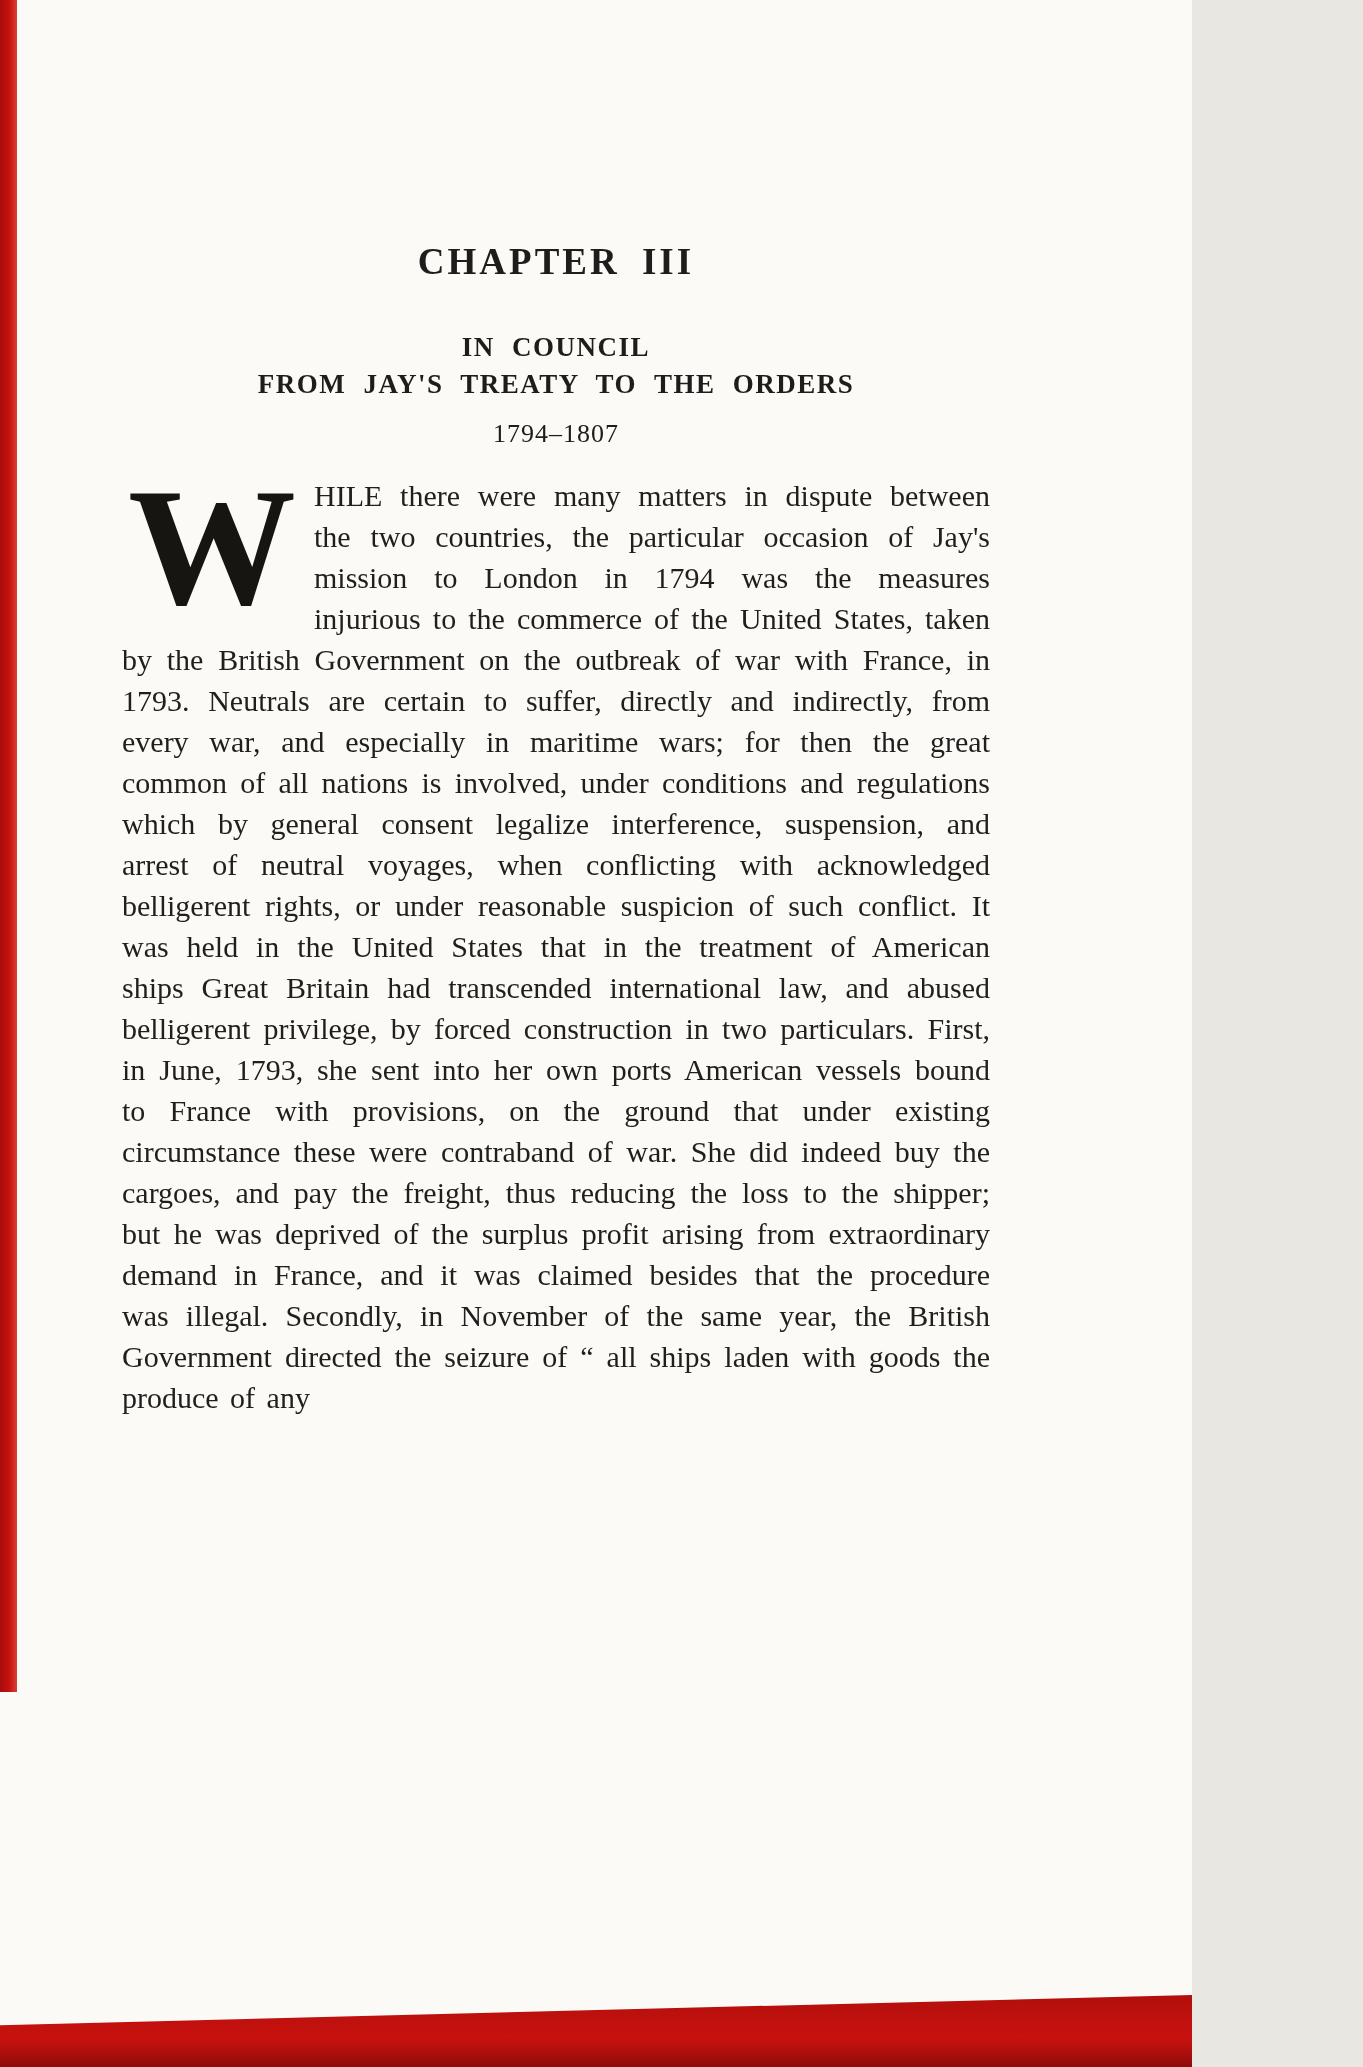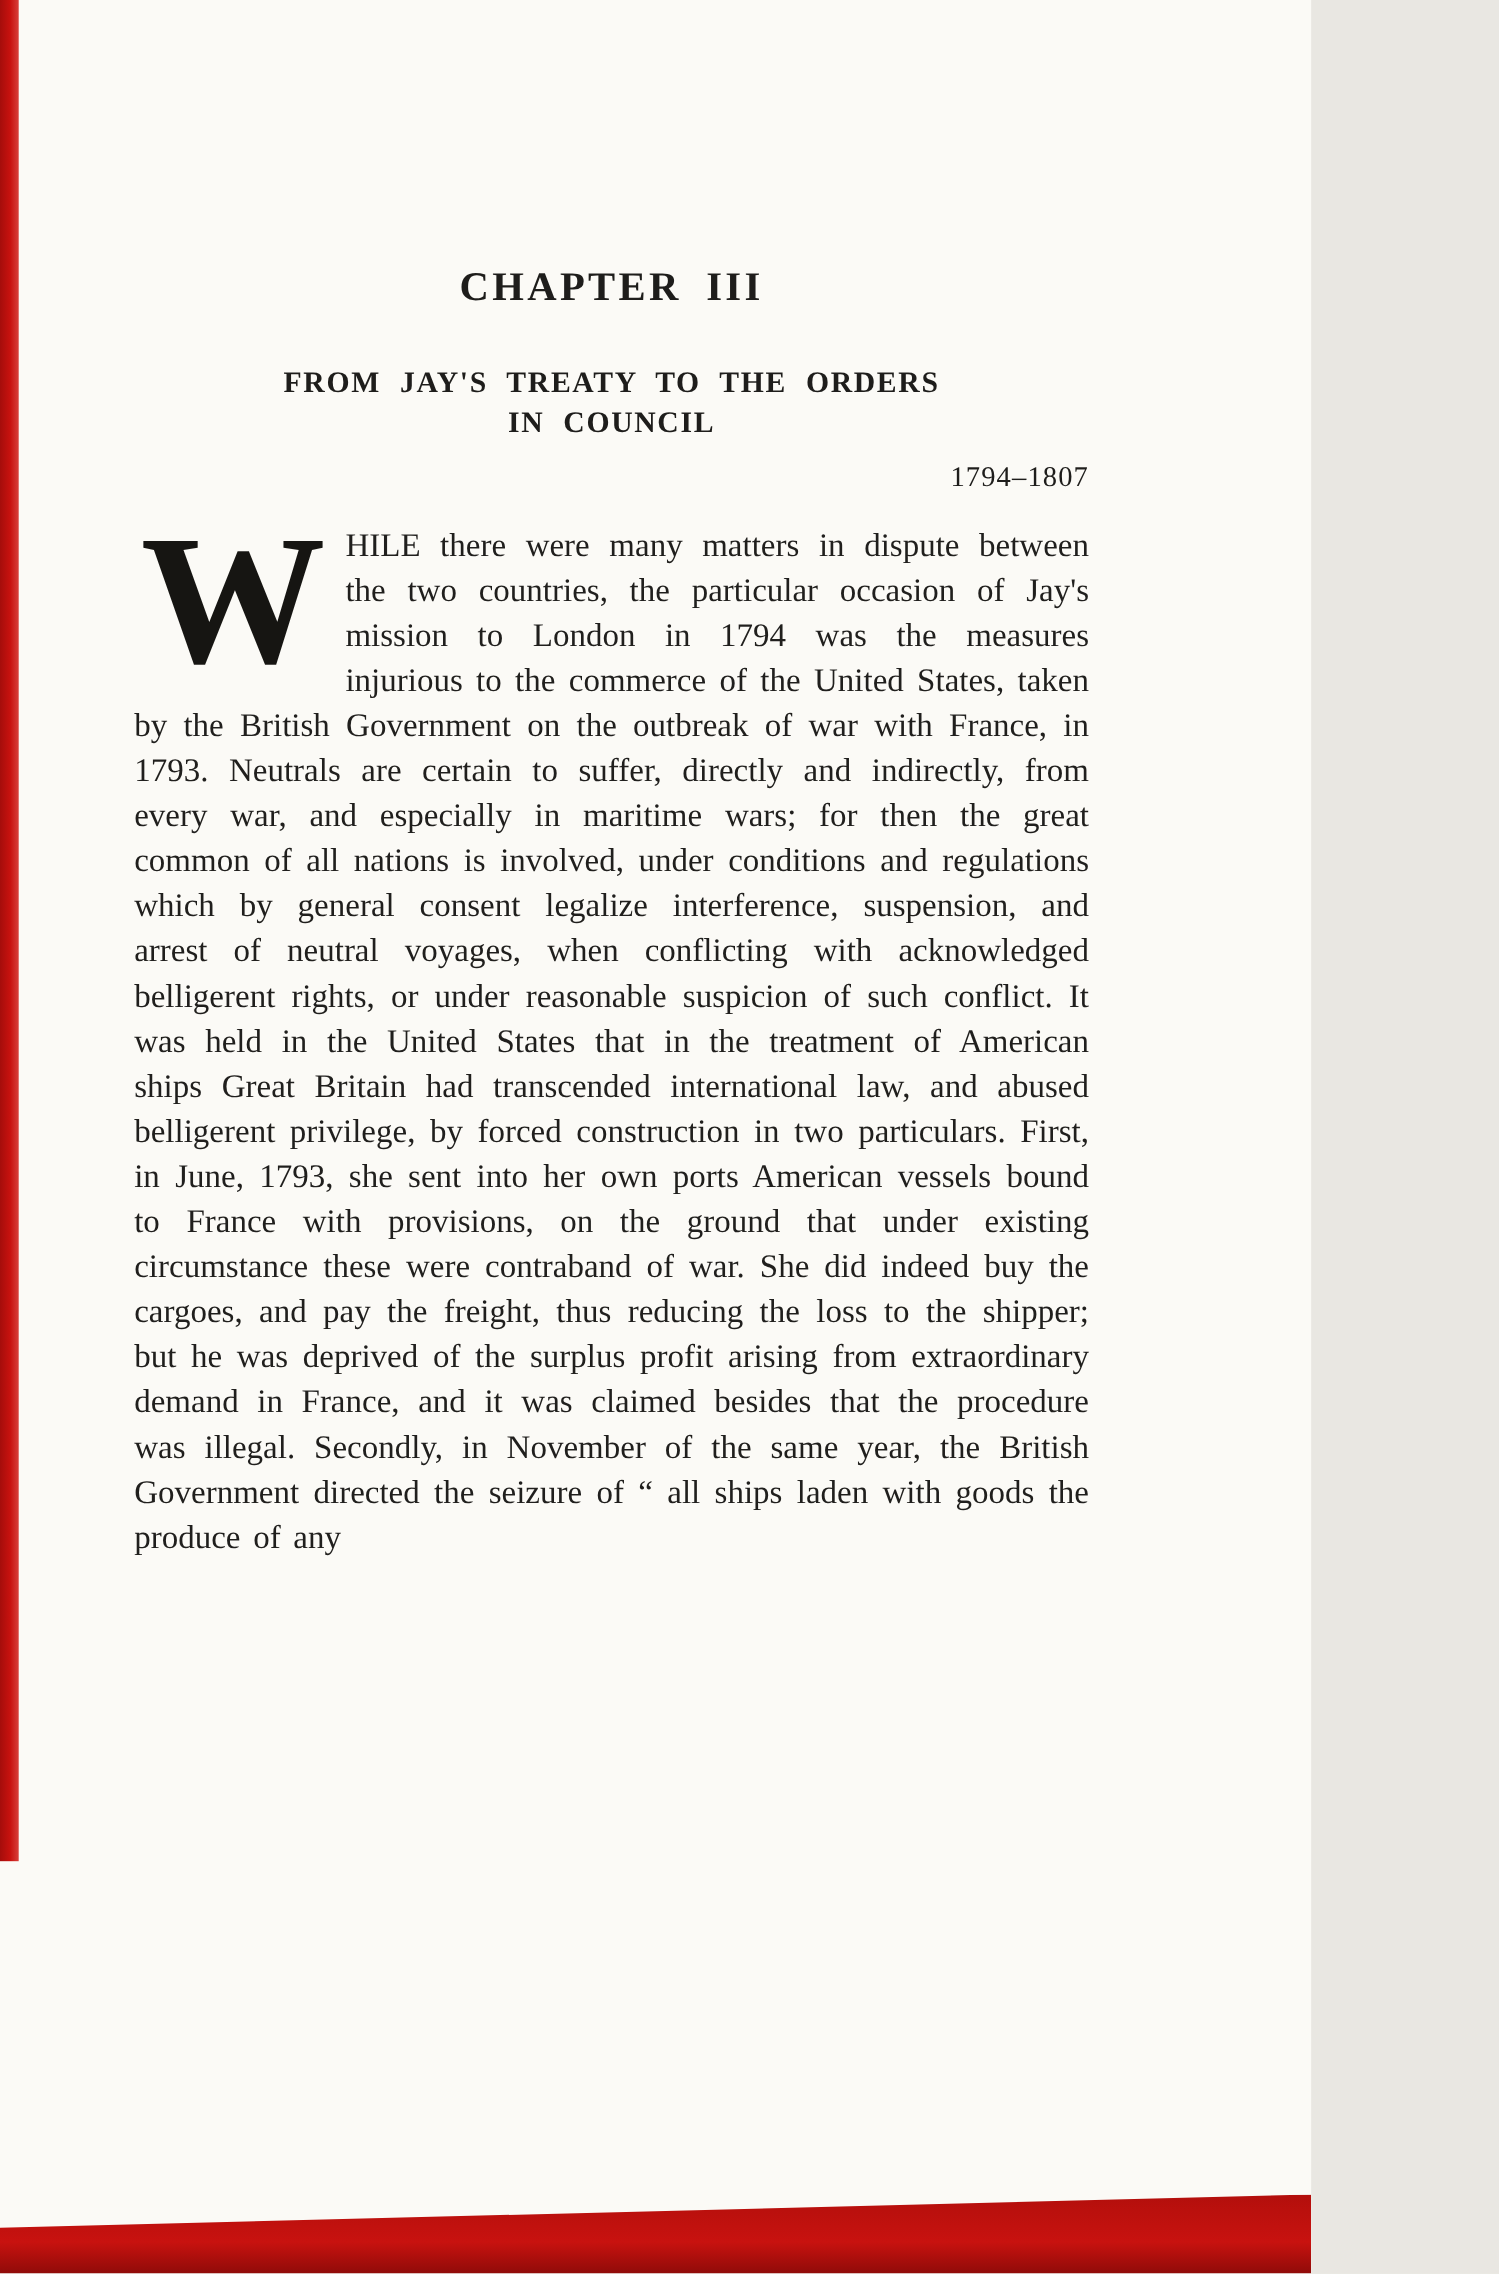--- a/index.html
+++ b/index.html
@@ -50,21 +50,21 @@
   }
   .chapter-title {
     text-align: center;
     font-size: 27px;
     font-weight: bold;
     letter-spacing: 1.5px;
     word-spacing: 9px;
     line-height: 37px;
   }
   .date-range {
-    text-align: right;
+    text-align: center;
     font-size: 26px;
     margin-top: 16px;
     margin-bottom: 26px;
     letter-spacing: 1px;
   }
   .body-paragraph {
     margin: 0;
     font-size: 30px;
     line-height: 41px;
     text-align: justify;
@@ -84,22 +84,22 @@
 <body>
 
 <div class="scan">
   <div class="edge-left"></div>
   <div class="edge-bottom"></div>
 
   <div class="content">
     <h1 class="chapter-heading">CHAPTER III</h1>
 
     <div class="chapter-title">
+      <div>IN COUNCIL</div>
       <div>FROM JAY'S TREATY TO THE ORDERS</div>
-      <div>IN COUNCIL</div>
     </div>
 
     <div class="date-range">1794–1807</div>
 
     <p class="body-paragraph">
       <span class="drop-cap">W</span><span>HILE there were many matters in dispute between the two countries, the particular occasion of Jay's mission to London in 1794 was the measures injurious to the commerce of the United States, taken by the British Government on the outbreak of war with France, in 1793.  Neutrals are certain to suffer, directly and indirectly, from every war, and especially in maritime wars; for then the great common of all nations is involved, under conditions and regulations which by general consent legalize interference, suspension, and arrest of neutral voyages, when conflicting with acknowledged belligerent rights, or under reasonable suspicion of such conflict.  It was held in the United States that in the treatment of American ships Great Britain had transcended international law, and abused belligerent privilege, by forced construction in two particulars.  First, in June, 1793, she sent into her own ports American vessels bound to France with provisions, on the ground that under existing circumstance these were contraband of war.  She did indeed buy the cargoes, and pay the freight, thus reducing the loss to the shipper; but he was deprived of the surplus profit arising from extraordinary demand in France, and it was claimed besides that the procedure was illegal.  Secondly, in November of the same year, the British Government directed the seizure of “ all ships laden with goods the produce of any</span>
     </p>
   </div>
 </div>
 

